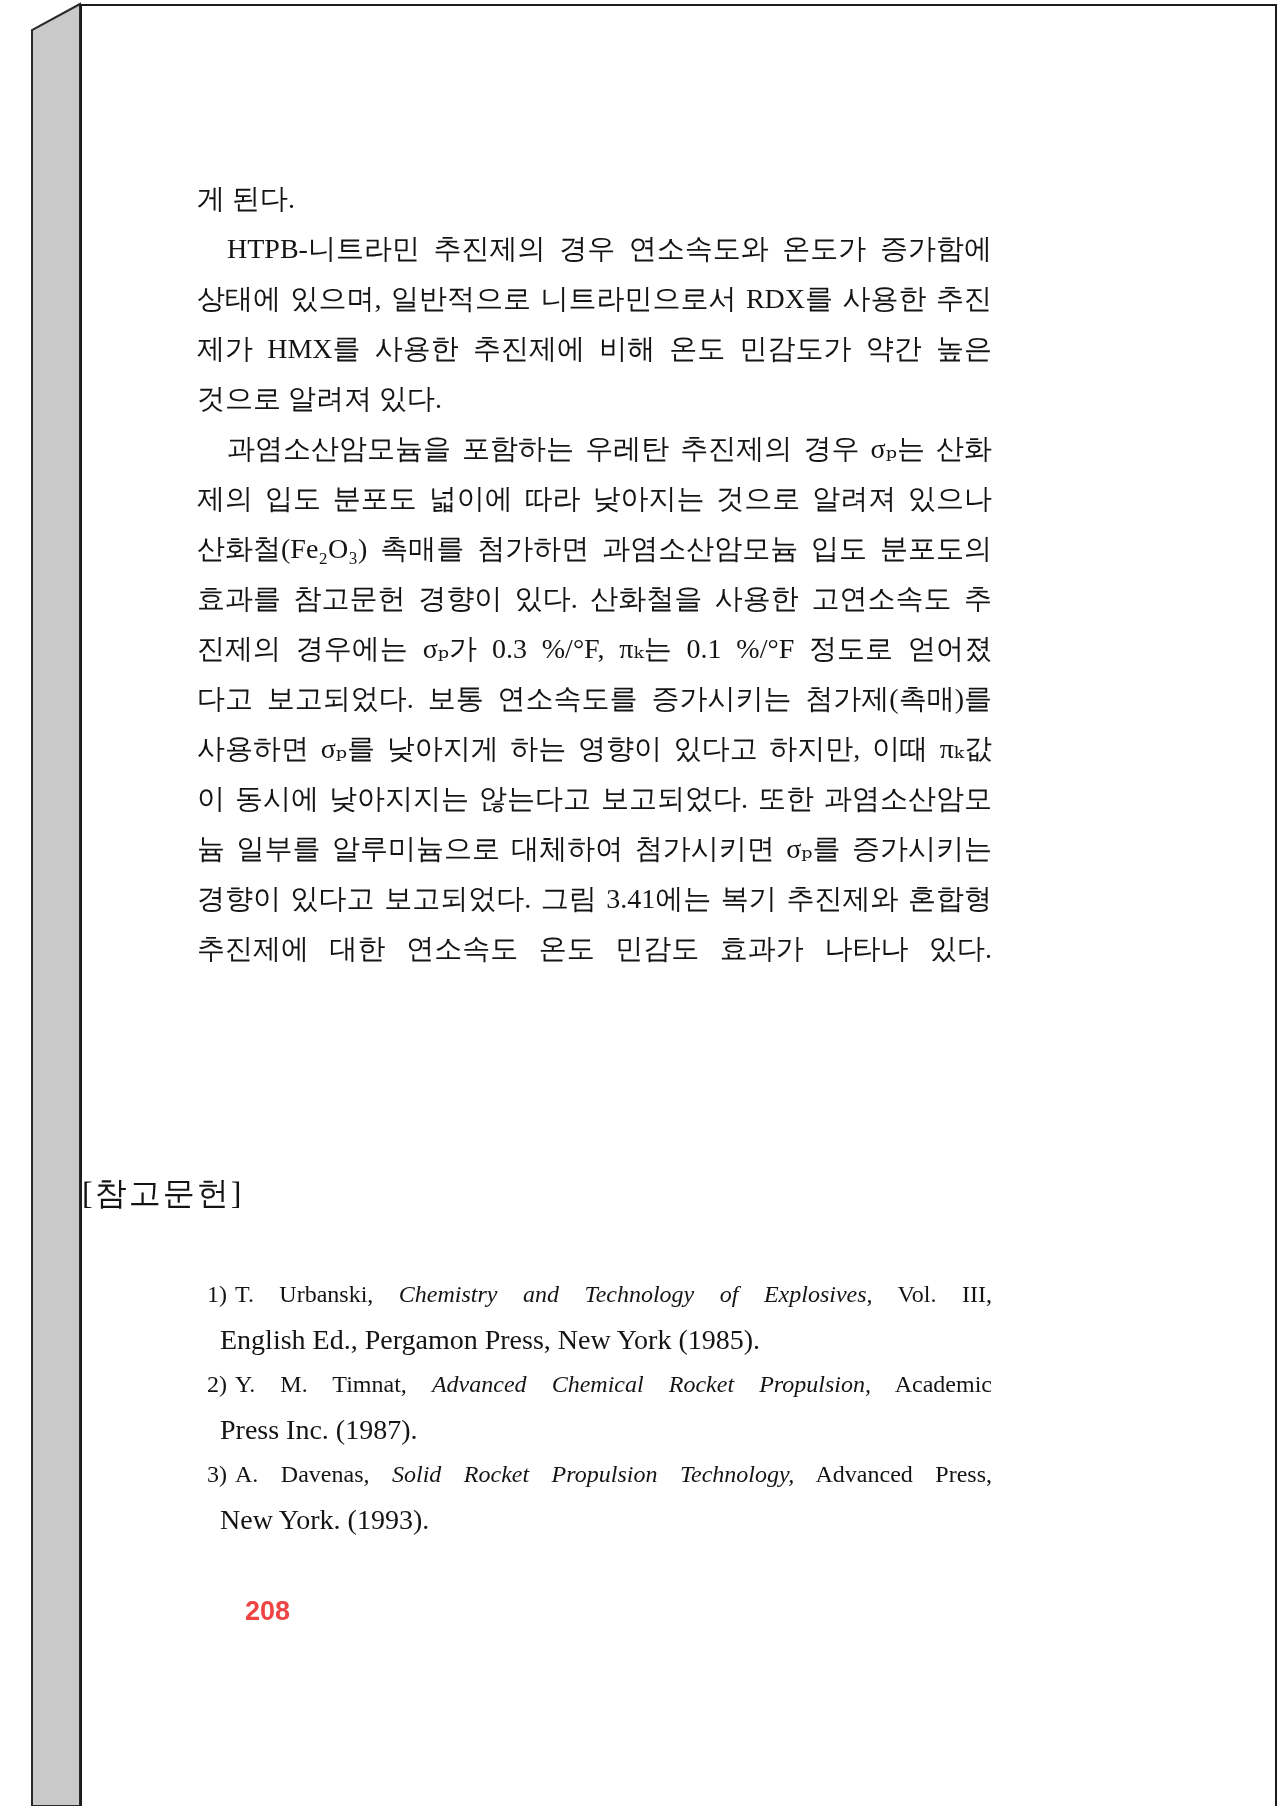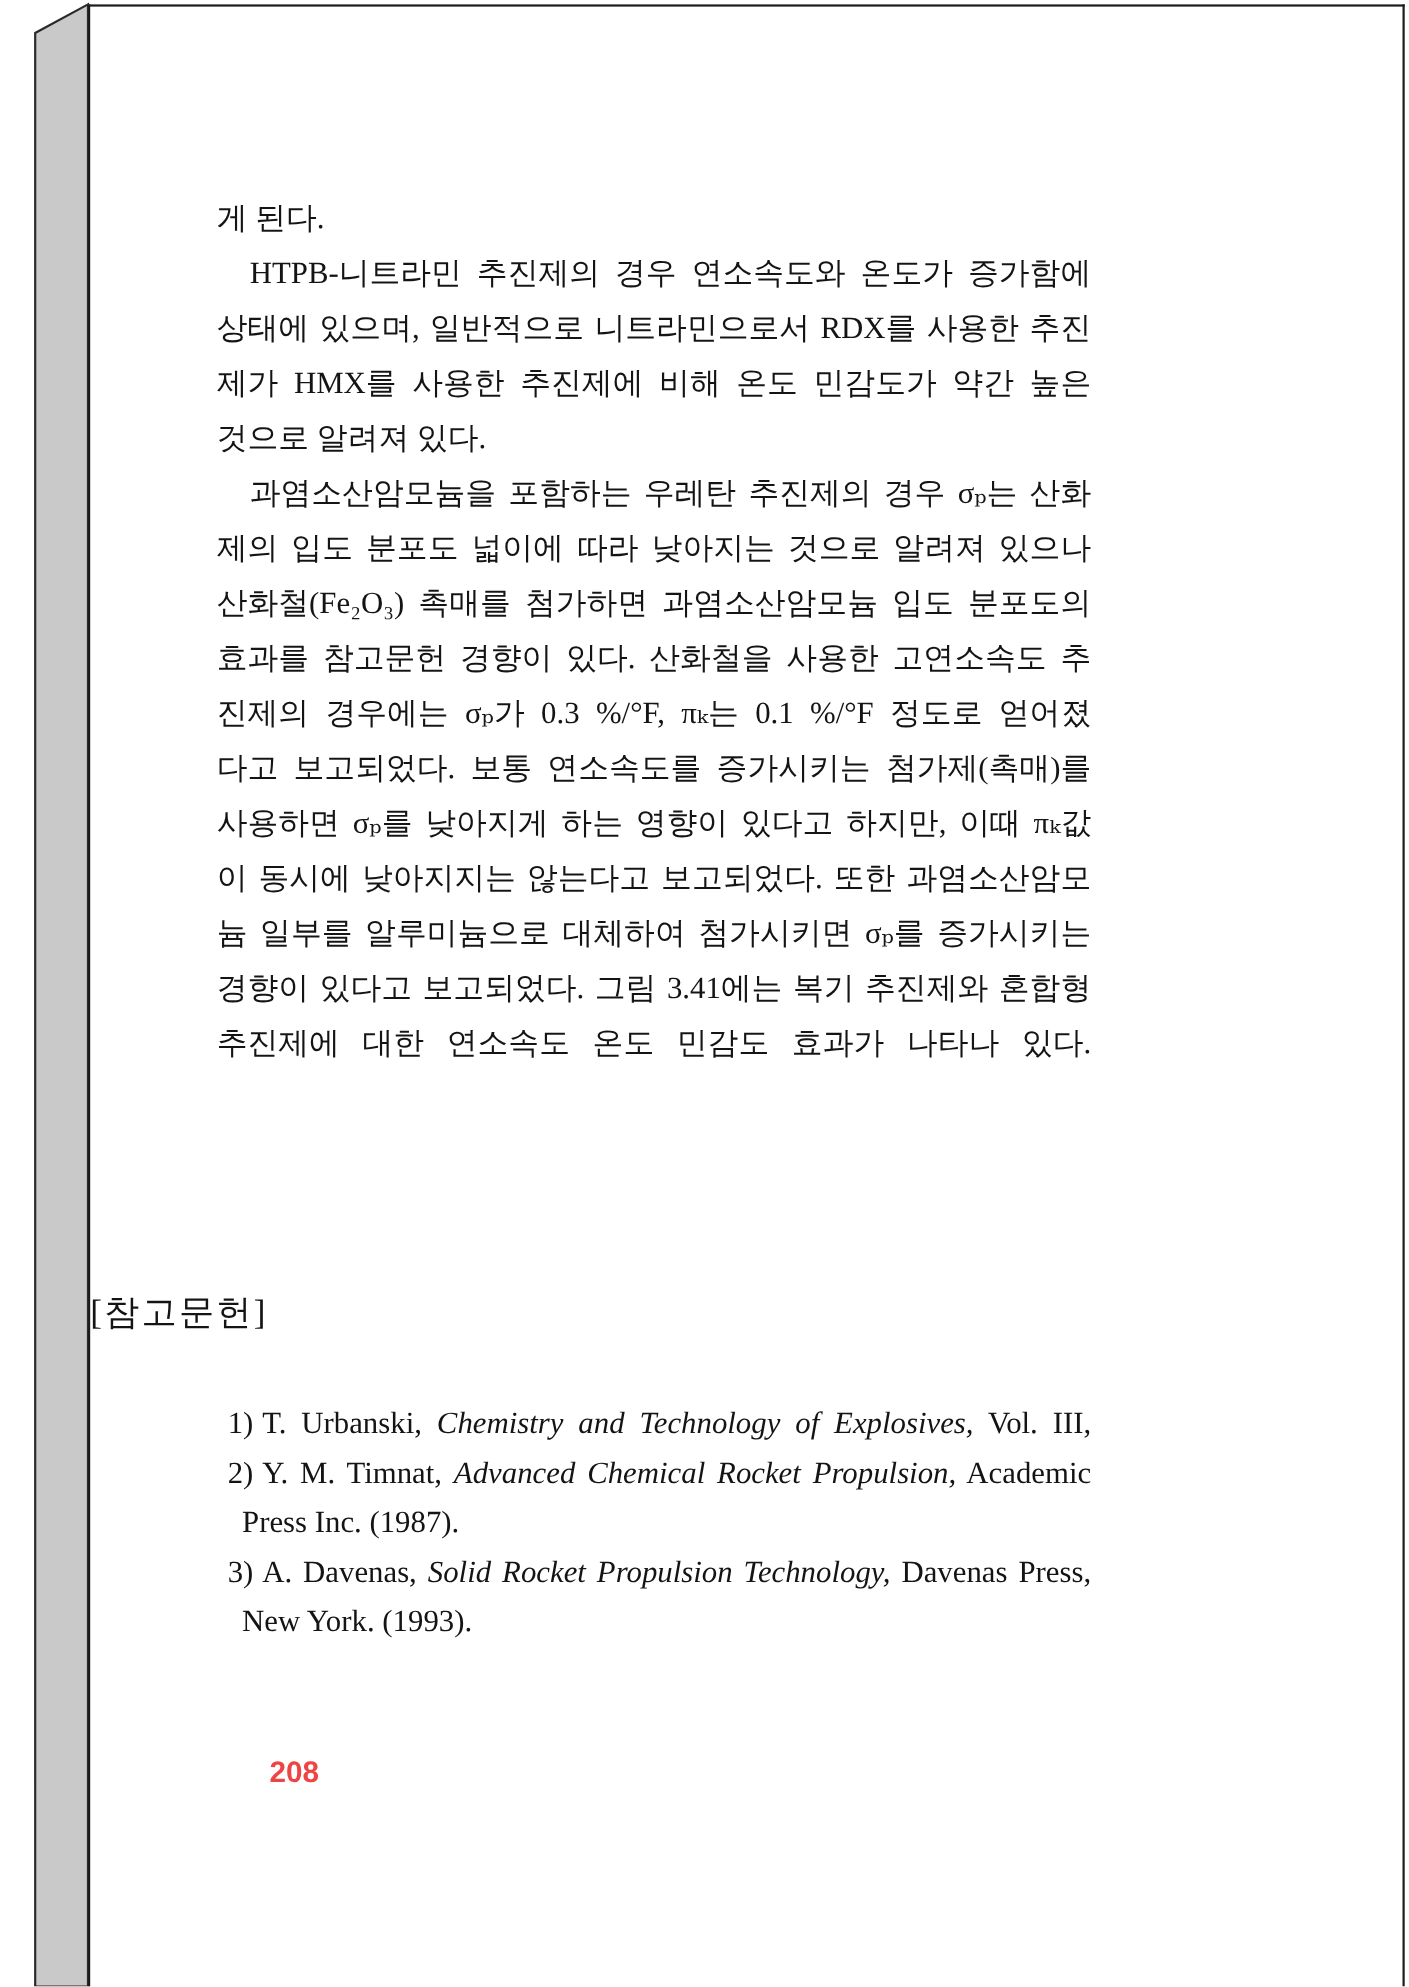--- a/index.html
+++ b/index.html
@@ -24,21 +24,21 @@
   }
   .bline.indent { padding-left:30px; }
   .bline.last { text-align-last:left; }
   .refs-heading {
     position:absolute; left:0; top:1162px; width:100%;
     height:50px; line-height:50px; font-size:32px;
     letter-spacing:2px;
   }
   .refs { position:absolute; left:125px; top:1266px; width:785px; }
   .ref-l1 {
-    height:45px; line-height:45px; font-size:28px;
+    height:45px; line-height:45px; font-size:24px;
     text-align:justify; text-align-last:justify; white-space:nowrap;
   }
   .ref-l2 { height:45px; line-height:45px; font-size:28px; padding-left:13px; }
   .ref-l1 em { font-style:italic; }
   .ref-l1 .num { padding-right:8px; }
   .page-number {
     position:absolute; left:163px; top:1590px;
     font-family:"Liberation Sans","DejaVu Sans",sans-serif;
     font-weight:bold; font-size:27px; color:#ef4444;
   }
@@ -68,21 +68,22 @@
         <div class="bline">이 동시에 낮아지지는 않는다고 보고되었다. 또한 과염소산암모</div>
         <div class="bline">늄 일부를 알루미늄으로 대체하여 첨가시키면 σₚ를 증가시키는</div>
         <div class="bline">경향이 있다고 보고되었다. 그림 3.41에는 복기 추진제와 혼합형</div>
         <div class="bline">추진제에 대한 연소속도 온도 민감도 효과가 나타나 있다.</div>
       </div>
 
     <div class="refs-heading">[참고문헌]</div>
 
     <div class="refs" id="refs">
         <div class="ref-l1"><span class="num">1)</span><span>T. Urbanski, </span><em>Chemistry and Technology of Explosives,</em><span> Vol. III,</span></div>
+        <div class="ref-l2">English Ed., Pergamon Press, New York (1985).</div>
         <div class="ref-l1"><span class="num">2)</span><span>Y. M. Timnat, </span><em>Advanced Chemical Rocket Propulsion,</em><span> Academic</span></div>
         <div class="ref-l2">Press Inc. (1987).</div>
-        <div class="ref-l1"><span class="num">3)</span><span>A. Davenas, </span><em>Solid Rocket Propulsion Technology,</em><span> Davenas Press,</span></div>
+        <div class="ref-l1"><span class="num">3)</span><span>A. Davenas, </span><em>Solid Rocket Propulsion Technology,</em><span> Advanced Press,</span></div>
         <div class="ref-l2">New York. (1993).</div>
       </div>
 
     <div class="page-number">208</div>
   </div>
 </div>
 
 </body></html>

